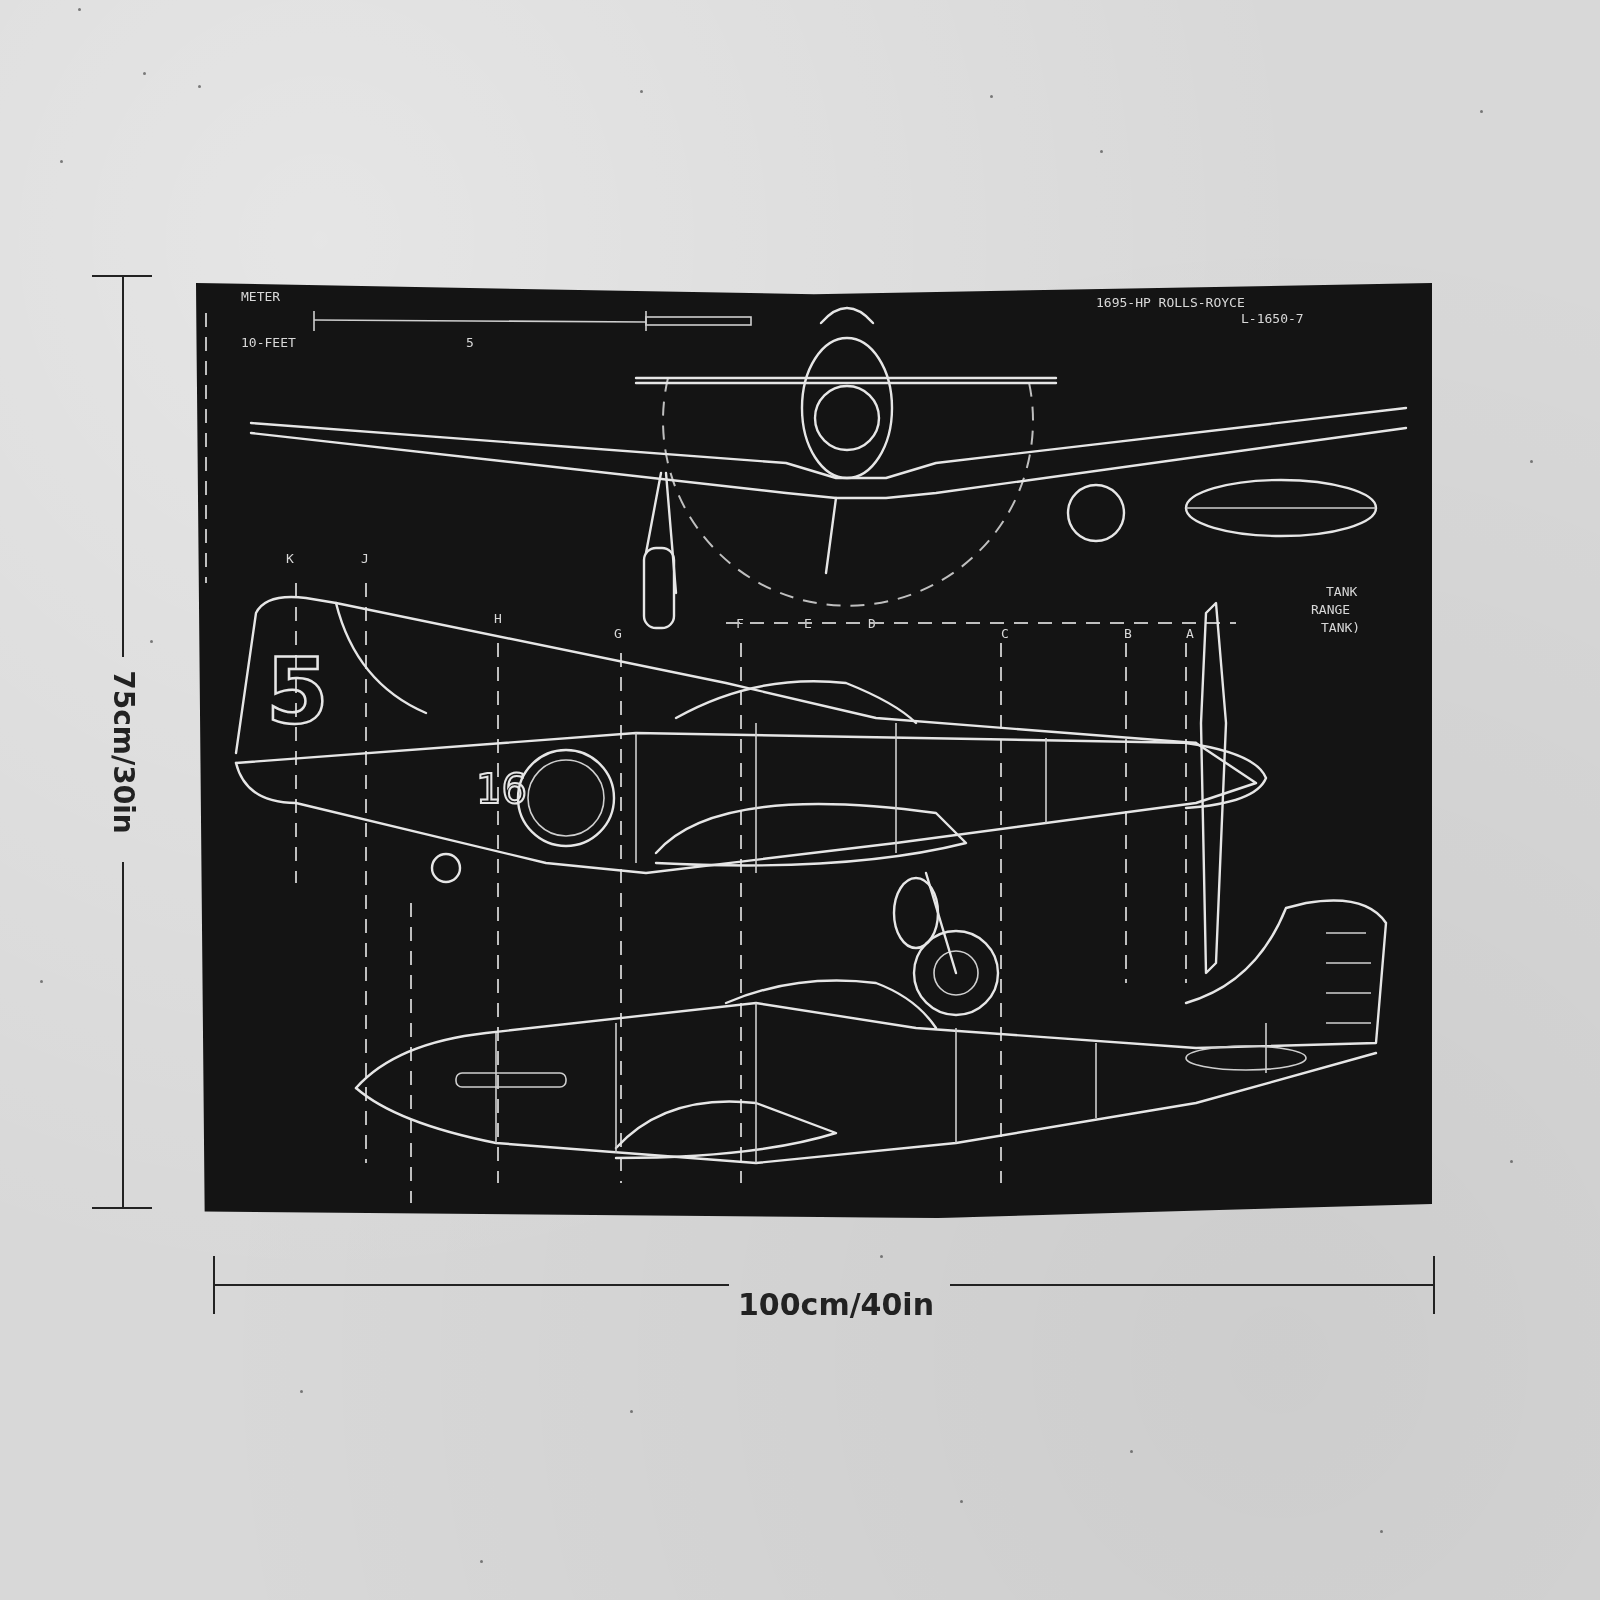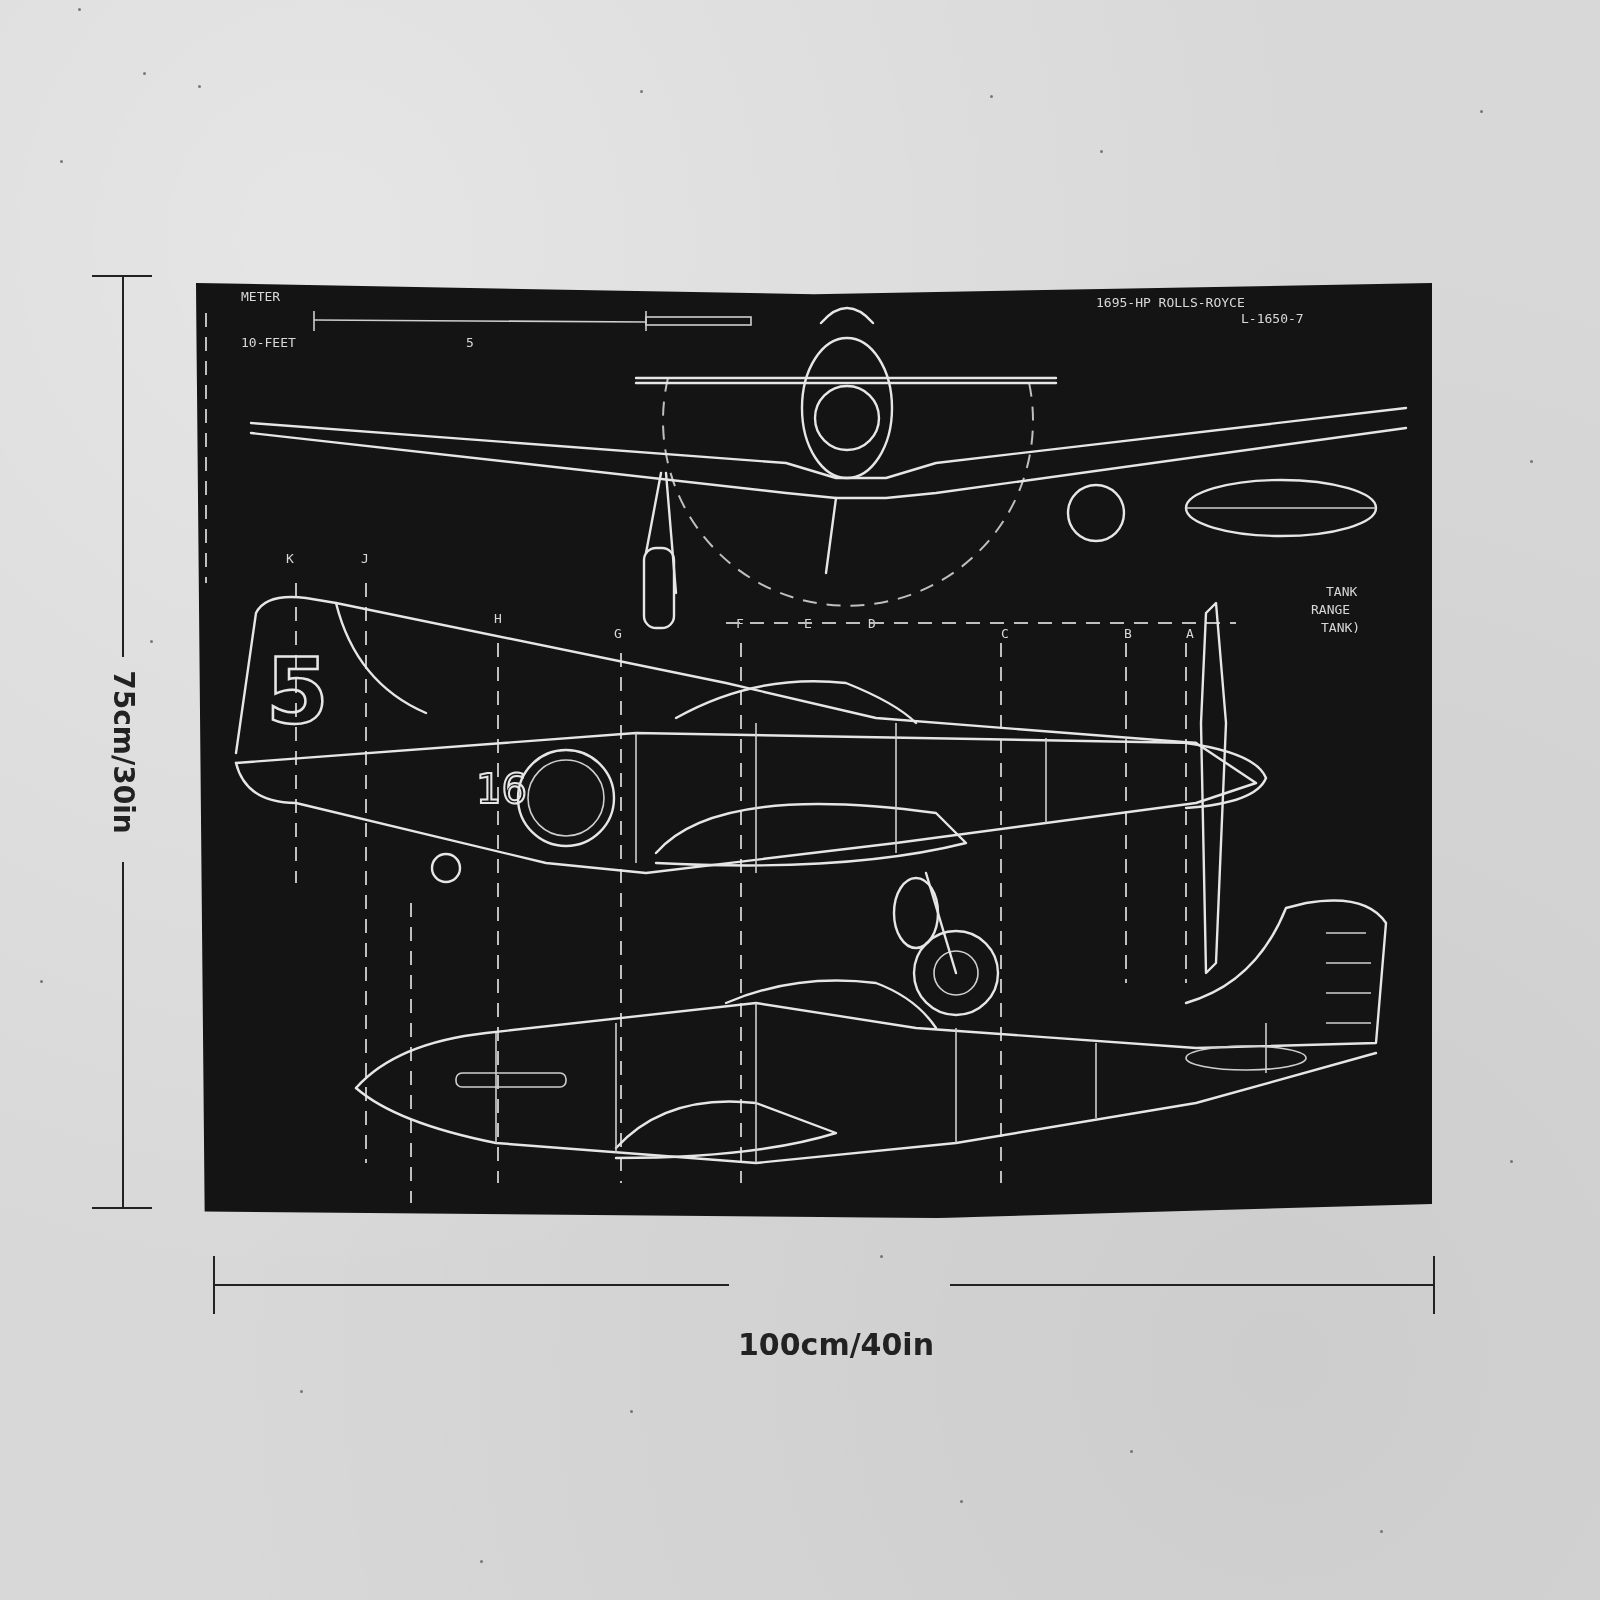--- a/index.html
+++ b/index.html
@@ -32,21 +32,21 @@
     .dim-v-line { position: absolute; left: 122px; width: 2px; background: #222; }
     .dim-v-cap { position: absolute; left: 92px; width: 60px; height: 2px; background: #222; }
     .dim-v-label {
       position: absolute; left: 123px; top: 752px;
       transform: translate(-50%, -50%) rotate(90deg);
       font-size: 28px; font-weight: bold; color: #222; white-space: nowrap;
     }
     .dim-h-line { position: absolute; top: 1284px; height: 2px; background: #222; }
     .dim-h-cap { position: absolute; top: 1256px; width: 2px; height: 58px; background: #222; }
     .dim-h-label {
-      position: absolute; left: 836px; top: 1344px; transform: translate(-50%, -50%);
+      position: absolute; left: 836px; top: 1304px; transform: translate(-50%, -50%);
       font-size: 30px; font-weight: bold; color: #222; white-space: nowrap;
     }
   </style>
 </head>
 <body>
 
 <div class="wall"></div>
 
 <div class="speck" style="left:78px;top:8px"></div>
 <div class="speck" style="left:143px;top:72px"></div>

